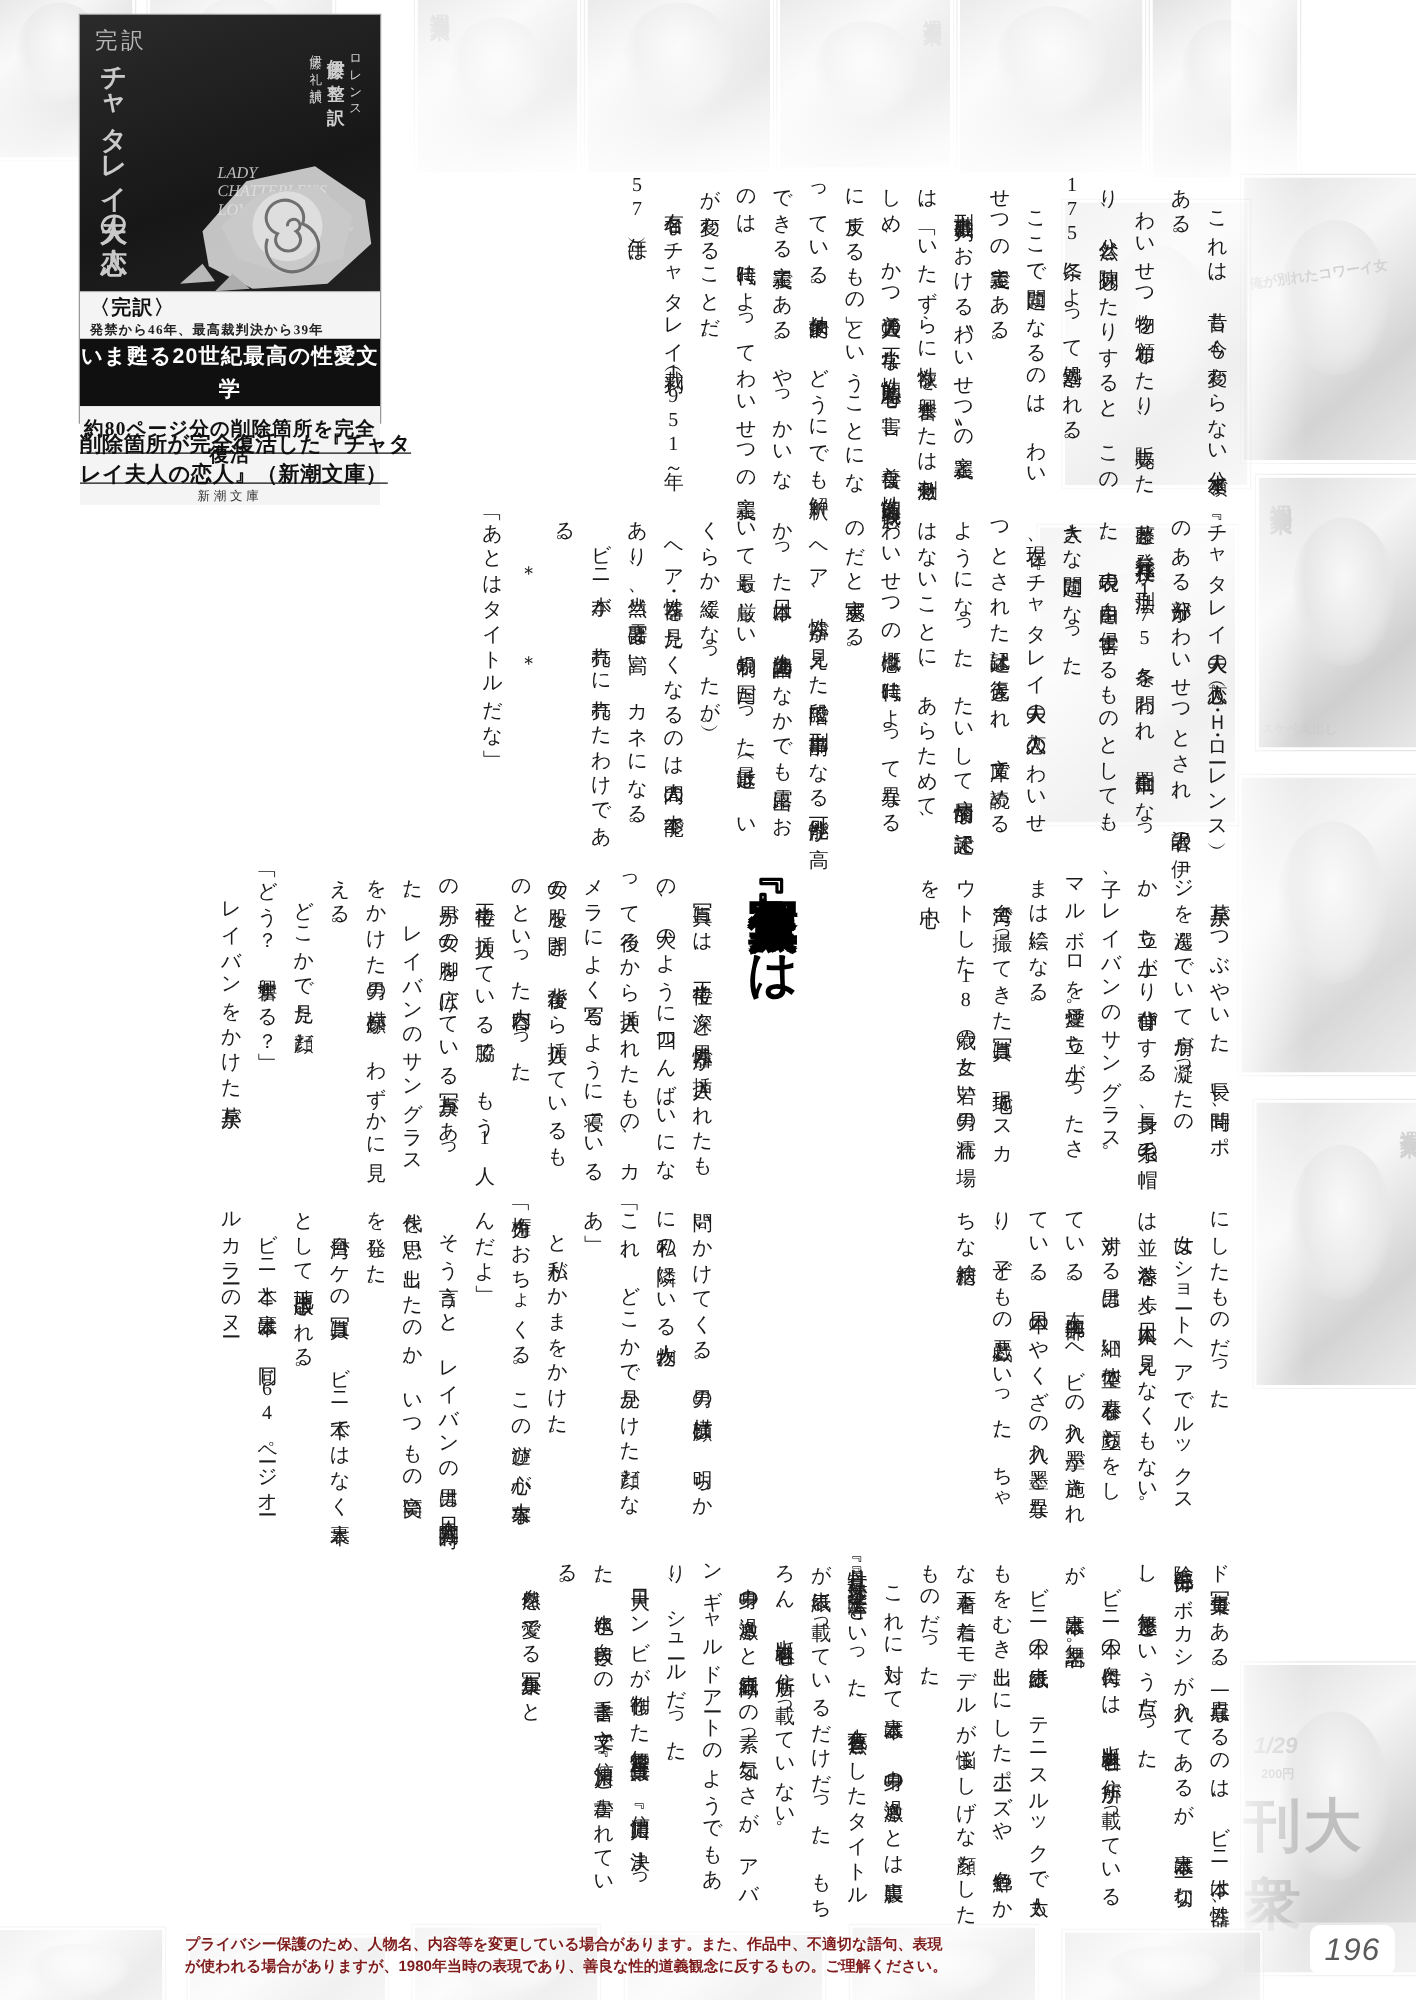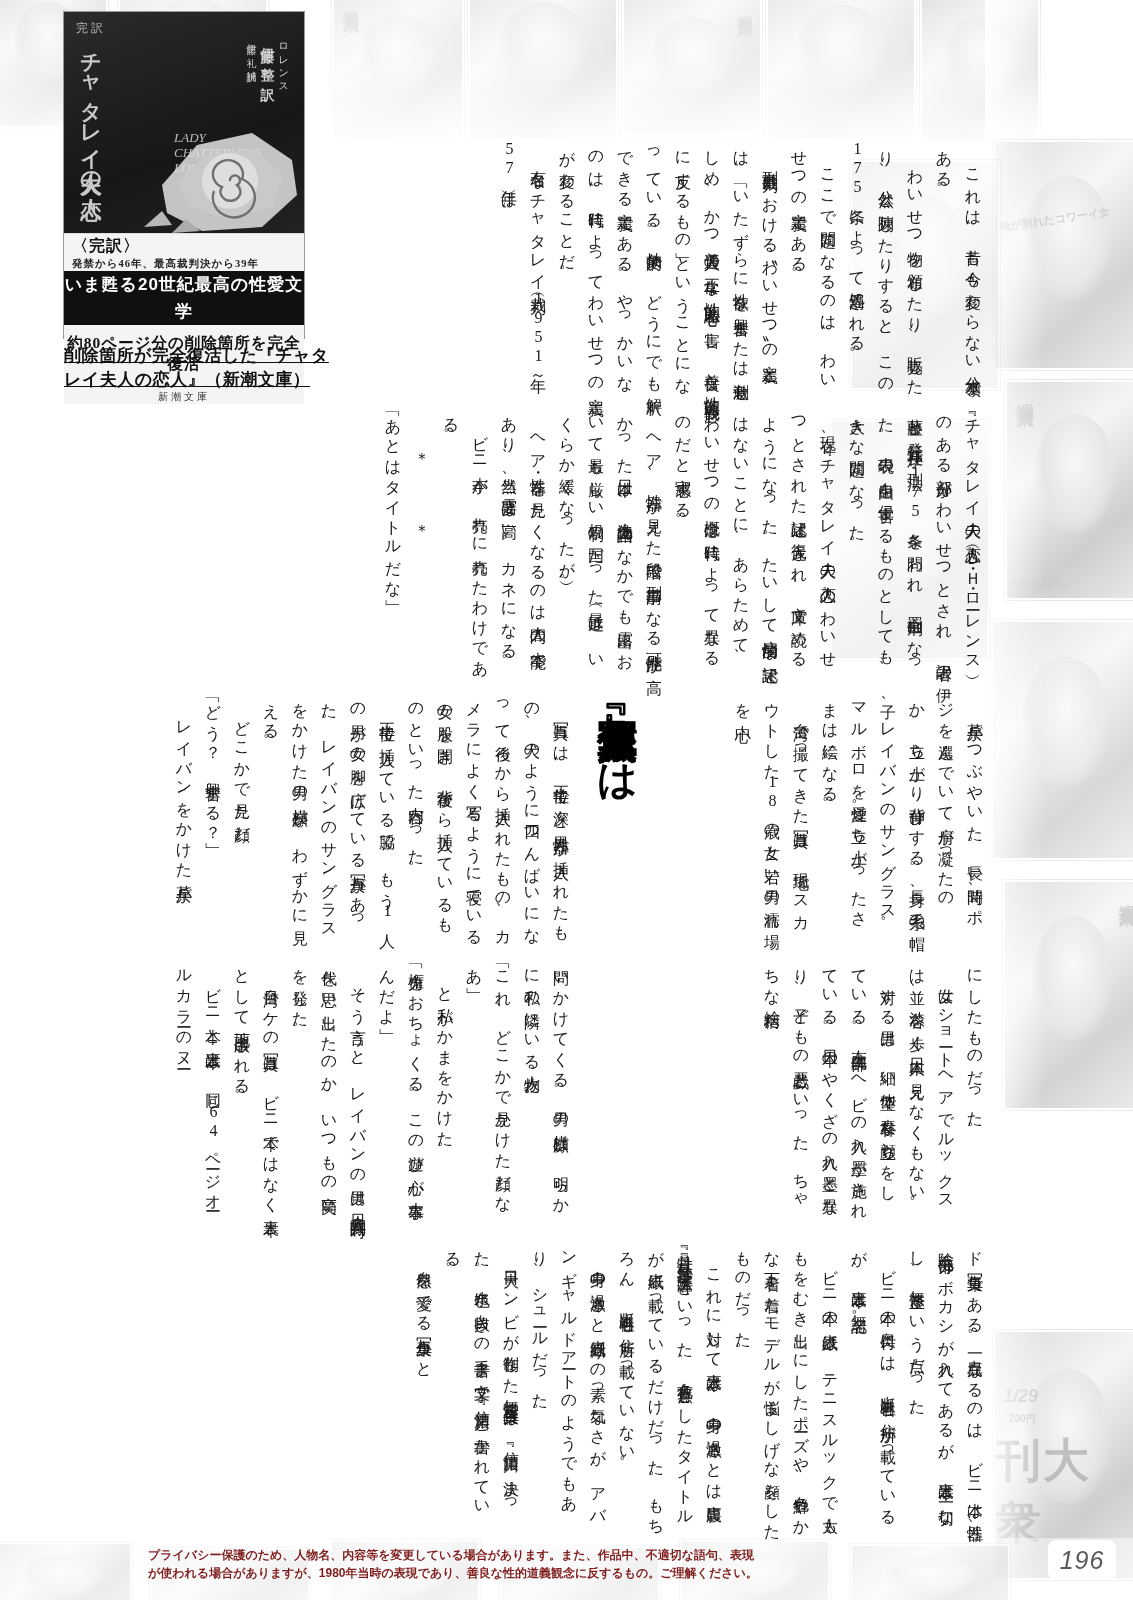--- a/index.html
+++ b/index.html
@@ -18,21 +18,21 @@
   .masthead-v { position:absolute; writing-mode:vertical-rl; font-family:"Liberation Sans",sans-serif;
                 font-weight:bold; color:#8a8a8a; opacity:.8; letter-spacing:2px; }
   .masthead-h { position:absolute; font-family:"Liberation Sans",sans-serif; font-weight:bold; color:#9a9a9a; }
   .fade { position:absolute; z-index:2; pointer-events:none; }
   .frag { position:absolute; font-family:"Liberation Sans",sans-serif; font-weight:bold; color:#9b9b9b; }
 
   
   .cover { position:absolute; left:64px; top:12px; width:240px; height:326px; z-index:5;
            display:flex; flex-direction:column; box-shadow:0 0 0 1px #999; }
   .cover-art { position:relative; flex:0 0 221px; background:linear-gradient(160deg,#2b2b2b 0%,#171717 60%,#222 100%); }
-  .cover-kanyaku { position:absolute; left:12px; top:8px; color:#b5b5b5; font-size:12px; letter-spacing:3px; }
+  .cover-kanyaku { position:absolute; left:12px; top:8px; color:#b5b5b5; font-size:18px; letter-spacing:3px; }
   .cover-title { position:absolute; left:14px; top:26px; height:192px; writing-mode:vertical-rl; text-orientation:upright;
                  color:#c9c9c9; font-weight:bold; font-size:21px; line-height:26px; letter-spacing:0; }
   .cover-authors { position:absolute; right:14px; top:24px; height:90px; writing-mode:vertical-rl; text-orientation:upright; color:#cfcfcf; }
   .cover-authors span { display:block; }
   .cover-author-1 { font-size:10px; letter-spacing:2px; }
   .cover-author-2 { font-size:14px; font-weight:bold; letter-spacing:2px; }
   .cover-author-3 { font-size:10px; letter-spacing:1px; }
   .cover-entitle { position:absolute; right:0; top:118px; width:130px; text-align:left; color:#bdbdbd;
                    font-style:italic; font-size:13px; line-height:15px; white-space:pre-line; }
   .cover-enauthor { position:absolute; right:6px; top:166px; width:134px; text-align:center; color:#a8a8a8;

